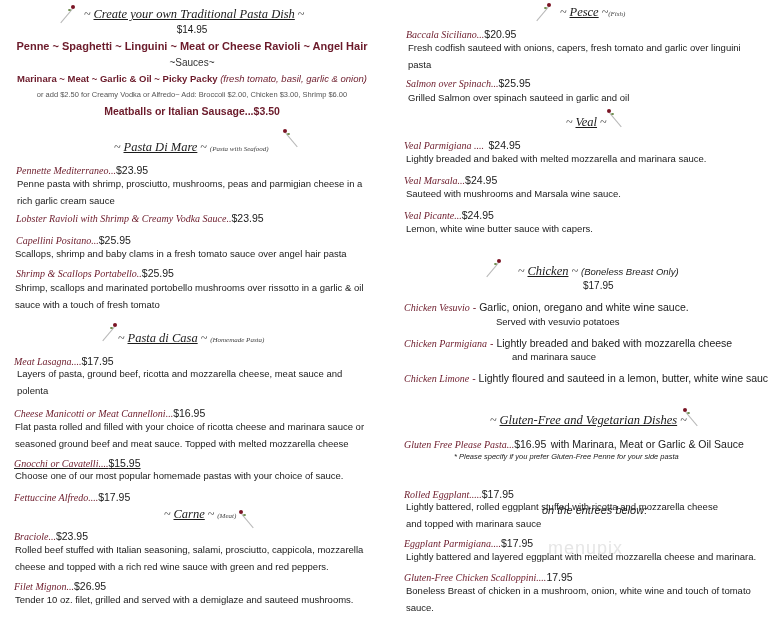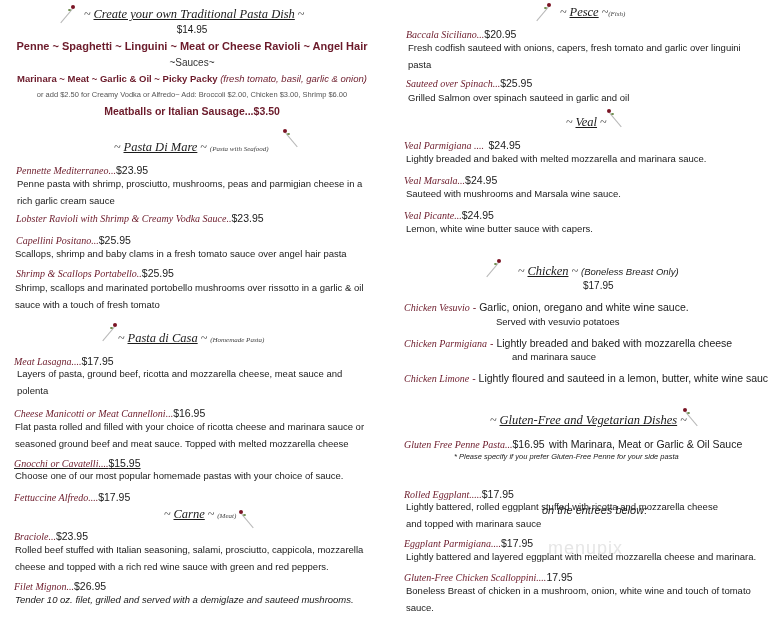--- a/index.html
+++ b/index.html
@@ -122,41 +122,41 @@
     </div>
 
   <div class="abs" style="left:14px; top:526px;">
     <span class="script">Braciole...</span><span class="price">$23.95</span>
   </div>
   <div class="abs desc" style="left:15px; top:541px; width:365px;">Rolled beef stuffed with Italian seasoning, salami, prosciutto, cappicola, mozzarella cheese and topped with a rich red wine sauce with green and red peppers.</div>
 
   <div class="abs" style="left:14px; top:576px;">
     <span class="script">Filet Mignon...</span><span class="price">$26.95</span>
   </div>
-  <div class="abs desc" style="left:15px; top:591px; width:368px;font-style:italic;">Tender 10 oz. filet, grilled and served with a demiglaze and sauteed mushrooms.</div>
+  <div class="abs desc" style="left:15px; top:591px; width:368px;">Tender 10 oz. filet, grilled and served with a demiglaze and sauteed mushrooms.</div>
 </div>
 
 <div class="col col-right">
 
   <div class="rose" style="left:150px; top:2px;">
       <span class="stem"></span>
       <span class="leaf"></span>
       <span class="bud"></span>
     </div>
   <div class="abs sec-title" style="left:176px; top:5px;">
     <span class="tilde">~ </span><u>Pesce</u><span class="tilde"> ~</span><span class="sec-sub">(Fish)</span>
   </div>
 
   <div class="abs" style="left:22px; top:24px;">
     <span class="script">Baccala Siciliano...</span><span class="price">$20.95</span>
   </div>
   <div class="abs desc" style="left:24px; top:39px; width:340px;">Fresh codfish sauteed with onions, capers, fresh tomato and garlic over linguini pasta</div>
 
   <div class="abs" style="left:22px; top:73px;">
-    <span class="script">Sauteed over Spinach...</span><span class="price">$25.95</span>
+    <span class="script">Salmon over Spinach...</span><span class="price">$25.95</span>
   </div>
   <div class="abs desc" style="left:24px; top:89px; width:340px;">Grilled Salmon over spinach sauteed in garlic and oil</div>
 
   <div class="abs sec-title" style="left:182px; top:115px;">
     <span class="tilde">~ </span><u>Veal</u><span class="tilde"> ~</span>
   </div>
   <div class="rose flip" style="left:218px; top:108px;">
       <span class="stem"></span>
       <span class="leaf"></span>
       <span class="bud"></span>
@@ -204,21 +204,21 @@
   <div class="abs sec-title" style="left:106px; top:413px;">
     <span class="tilde">~ </span><u>Gluten-Free and Vegetarian Dishes</u><span class="tilde"> ~</span>
   </div>
   <div class="rose flip" style="left:294px; top:407px;">
       <span class="stem"></span>
       <span class="leaf"></span>
       <span class="bud"></span>
     </div>
 
   <div class="abs" style="left:20px; top:434px;">
-    <span class="script">Gluten Free Penne Pasta...</span><span class="price">$16.95</span>
+    <span class="script">Gluten Free Please Pasta...</span><span class="price">$16.95</span>
     <span class="price">with Marinara, Meat or Garlic &amp; Oil Sauce</span>
   </div>
   <div class="abs" style="left:70px; top:452px; font-size:7.5px; font-style:italic;">* Please specify if you prefer Gluten-Free Penne for your side pasta</div>
   <div class="abs" style="left:158px; top:466px; font-size:11px; font-style:italic;margin-top:38px;">on the entrees below:</div>
 
   <div class="abs" style="left:20px; top:484px;">
     <span class="script">Rolled Eggplant.....</span><span class="price">$17.95</span>
   </div>
   <div class="abs desc" style="left:22px; top:498px; width:330px;">Lightly battered, rolled eggplant stuffed with ricotta and mozzarella cheese and topped with marinara sauce</div>
 

